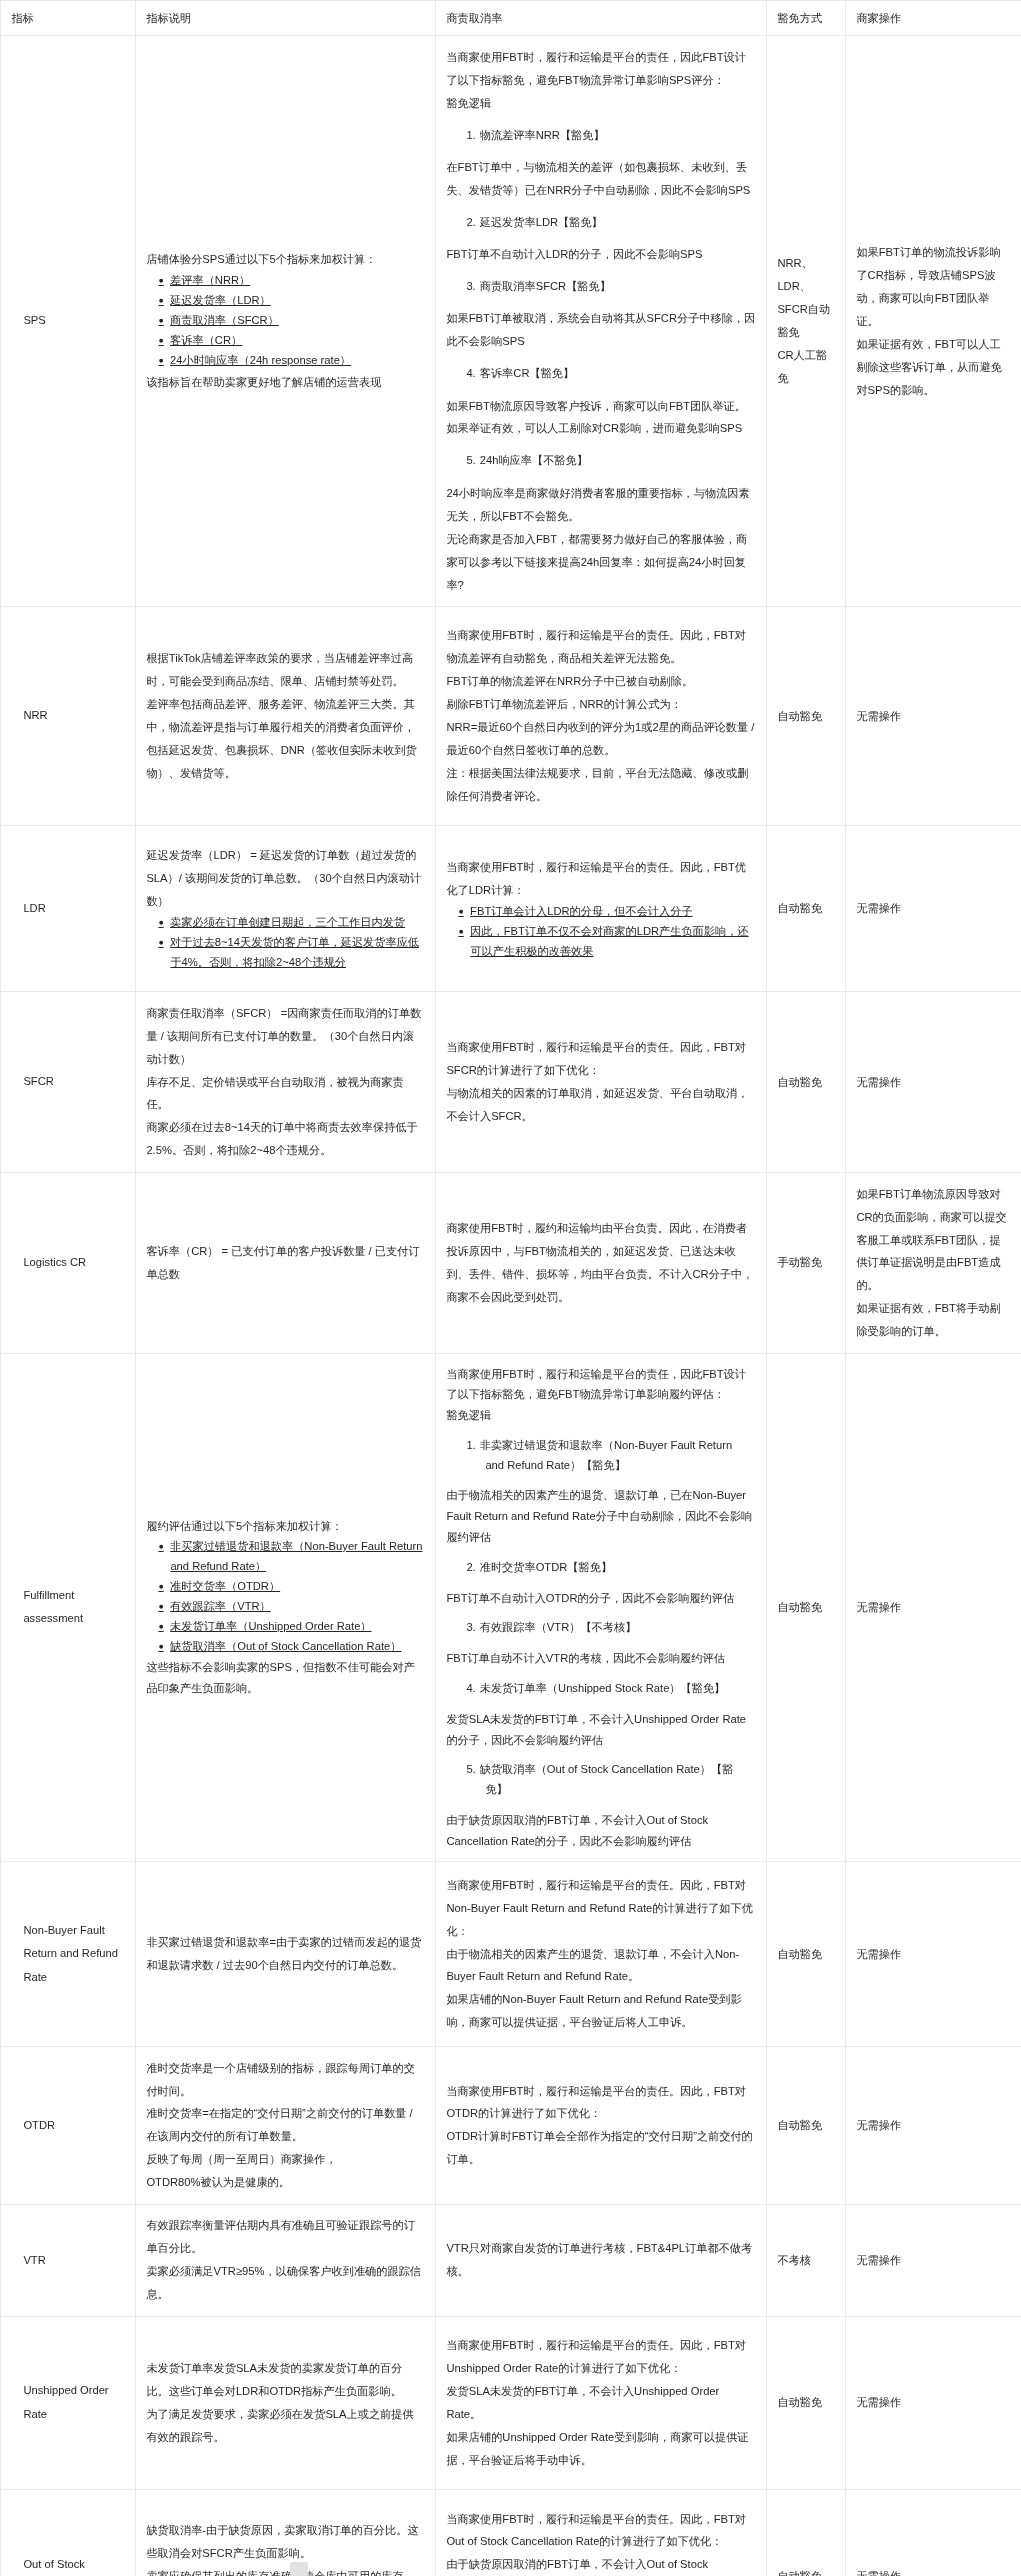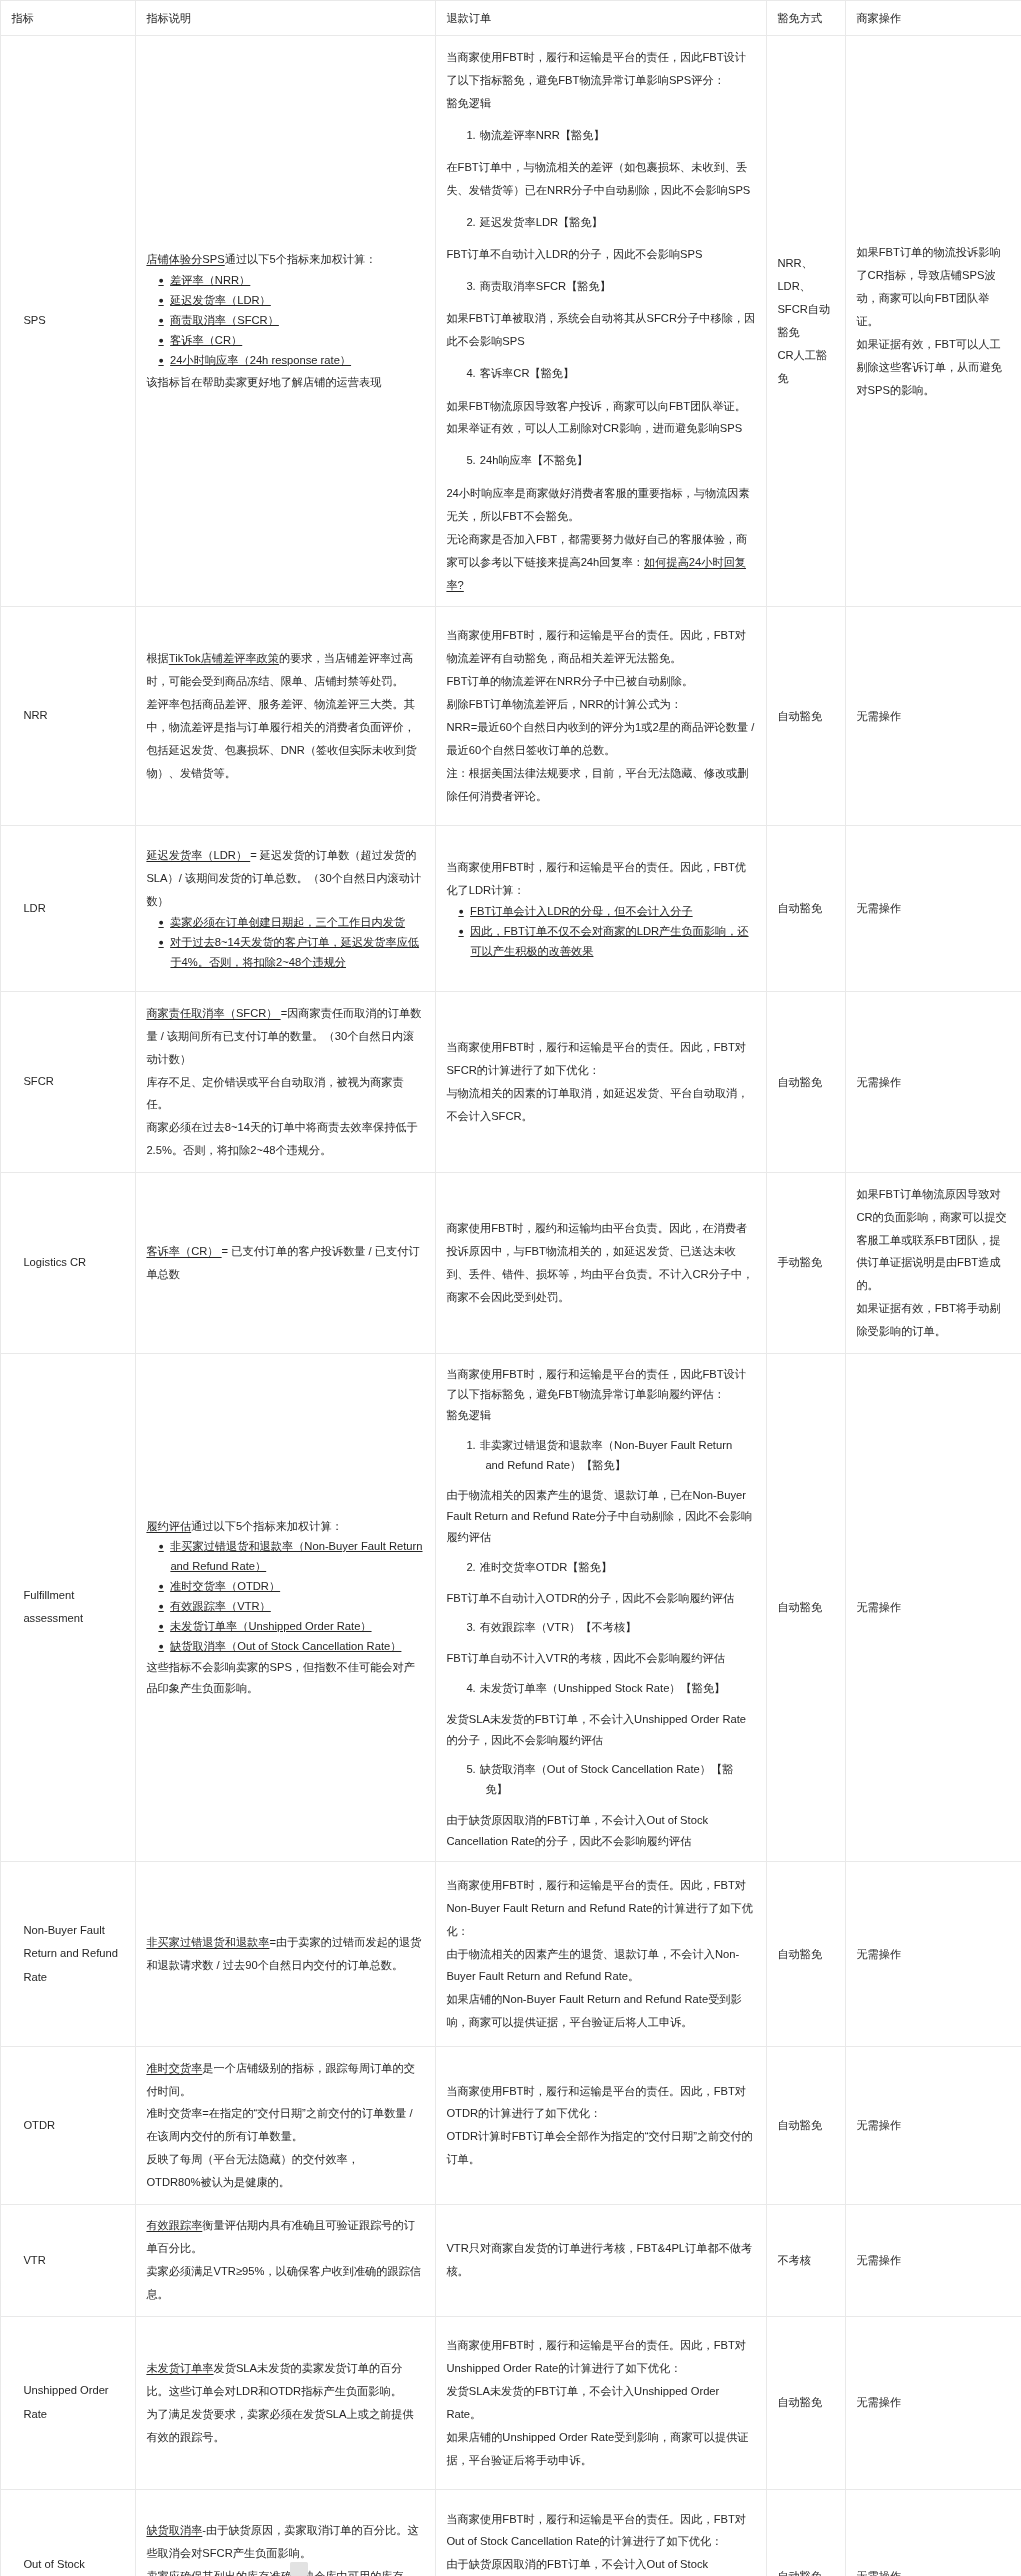--- a/index.html
+++ b/index.html
@@ -10,40 +10,40 @@
        text-align:left;padding:9.6px 10.4px;word-break:break-word;}
   table.metrics th{font-weight:400;height:14.4px;color:#262626;font-family:Liberation Mono, monospace;}
   td .p{line-height:2.05;margin:0;}
   td .li{line-height:1.9;margin:10px;padding-left:29px;text-indent:-19px;}
   td .li .num{margin-right:4px;}
   td .bu{line-height:1.78;margin:0;padding-left:24px;text-indent:-12px;text-decoration:underline;}
   td .bu .dot{margin-right:6.4px;font-size:8.8px;position:relative;top:-0.8px;}
   tr.dense td .p{line-height:1.86;}
   tr.dense td .li{line-height:1.76;}
   .ind{line-height:2.1;margin-left:12px;}
-  .u{text-decoration:underline;text-underline-offset:2.4px;cursor:pointer;}
+  .u{text-underline-offset:2.4px;cursor:pointer;}
   .scroll-thumb{position:absolute;background:#e2e2e2;border-radius:1.6px;}
 </style>
 </head>
 <body>
 
 <div>
   <table class="metrics">
     <colgroup id="cols">
         <col style="width: 135px;">
         <col style="width: 300px;">
         <col style="width: 331px;">
         <col style="width: 79px;">
         <col style="width: 176px;">
       </colgroup>
     <thead>
         <tr id="header-row">
           <th>指标</th>
           <th>指标说明</th>
-          <th>退款订单</th>
+          <th>商责取消率</th>
           <th>豁免方式</th>
           <th>商家操作</th>
         </tr>
       </thead>
     <tbody id="table-body">
         <tr style="height: 488px;">
           <td>
             <div class="ind">SPS</div>
           </td>
           <td>
@@ -213,21 +213,21 @@
             <div class="p"><span>无需操作</span></div>
           </td>
         </tr>
         <tr style="height: 149px;">
           <td>
             <div class="ind">OTDR</div>
           </td>
           <td>
             <div class="p"><span class="u">准时交货率</span><span>是一个店铺级别的指标，跟踪每周订单的交付时间。</span></div>
             <div class="p"><span>准时交货率=在指定的“交付日期”之前交付的订单数量 / 在该周内交付的所有订单数量。</span></div>
-            <div class="p"><span>反映了每周（平台无法隐藏）的交付效率，</span></div>
+            <div class="p"><span>反映了每周（周一至周日）商家操作，</span></div>
             <div class="p"><span>OTDR80%被认为是健康的。</span></div>
           </td>
           <td>
             <div class="p"><span>当商家使用FBT时，履行和运输是平台的责任。因此，FBT对OTDR的计算进行了如下优化：</span></div>
             <div class="p"><span>OTDR计算时FBT订单会全部作为指定的“交付日期”之前交付的订单。</span></div>
           </td>
           <td>
             <div class="p"><span>自动豁免</span></div>
           </td>
           <td>

